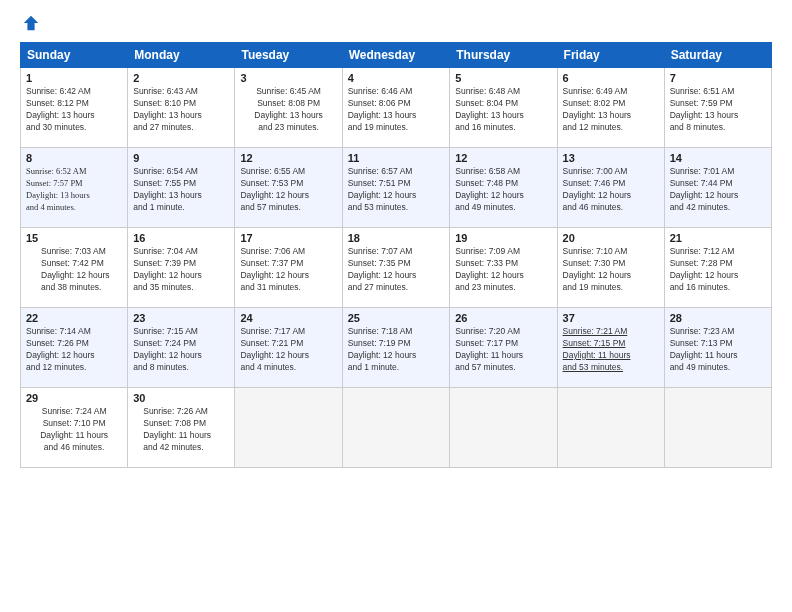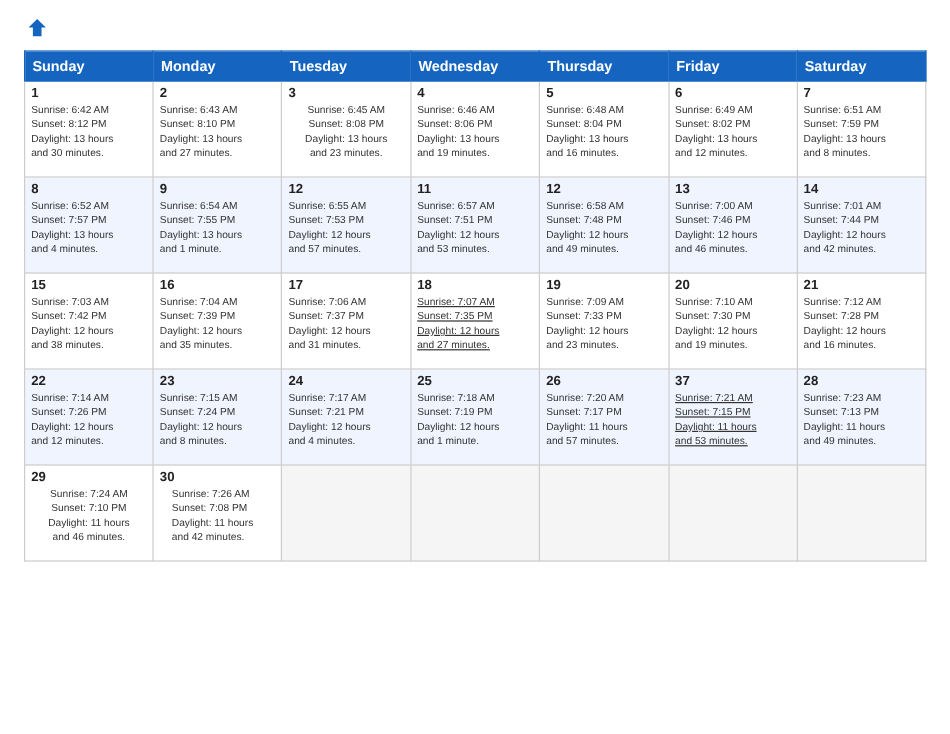--- a/index.html
+++ b/index.html
@@ -184,21 +184,21 @@
             <span class="day-num">7</span>
             <div class="day-info" style="white-space: pre-line;">Sunrise: 6:51 AM
 Sunset: 7:59 PM
 Daylight: 13 hours
 and 8 minutes.</div>
           </td>
         </tr>
         <tr class="alt-row">
           <td>
             <span class="day-num">8</span>
-            <div class="day-info" style="white-space: pre-line;">Sunrise: 6:52 AM
+            <div class="day-info" style="white-space: pre-line; font-family: Liberation Serif, serif;">Sunrise: 6:52 AM
 Sunset: 7:57 PM
 Daylight: 13 hours
 and 4 minutes.</div>
           </td>
           <td>
             <span class="day-num">9</span>
             <div class="day-info" style="white-space: pre-line;">Sunrise: 6:54 AM
 Sunset: 7:55 PM
 Daylight: 13 hours
 and 1 minute.</div>
@@ -235,42 +235,42 @@
             <span class="day-num">14</span>
             <div class="day-info" style="white-space: pre-line;">Sunrise: 7:01 AM
 Sunset: 7:44 PM
 Daylight: 12 hours
 and 42 minutes.</div>
           </td>
         </tr>
         <tr>
           <td>
             <span class="day-num">15</span>
-            <div class="day-info" style="white-space: pre-line;">Sunrise: 7:03 AM
+            <div class="day-info" style="white-space: pre-line; margin-left: 15px;">Sunrise: 7:03 AM
 Sunset: 7:42 PM
 Daylight: 12 hours
 and 38 minutes.</div>
           </td>
           <td>
             <span class="day-num">16</span>
             <div class="day-info" style="white-space: pre-line;">Sunrise: 7:04 AM
 Sunset: 7:39 PM
 Daylight: 12 hours
 and 35 minutes.</div>
           </td>
           <td>
             <span class="day-num">17</span>
             <div class="day-info" style="white-space: pre-line;">Sunrise: 7:06 AM
 Sunset: 7:37 PM
 Daylight: 12 hours
 and 31 minutes.</div>
           </td>
           <td>
             <span class="day-num">18</span>
-            <div class="day-info" style="white-space: pre-line; text-decoration: underline;">Sunrise: 7:07 AM
+            <div class="day-info" style="white-space: pre-line;">Sunrise: 7:07 AM
 Sunset: 7:35 PM
 Daylight: 12 hours
 and 27 minutes.</div>
           </td>
           <td>
             <span class="day-num">19</span>
             <div class="day-info" style="white-space: pre-line;">Sunrise: 7:09 AM
 Sunset: 7:33 PM
 Daylight: 12 hours
 and 23 minutes.</div>

